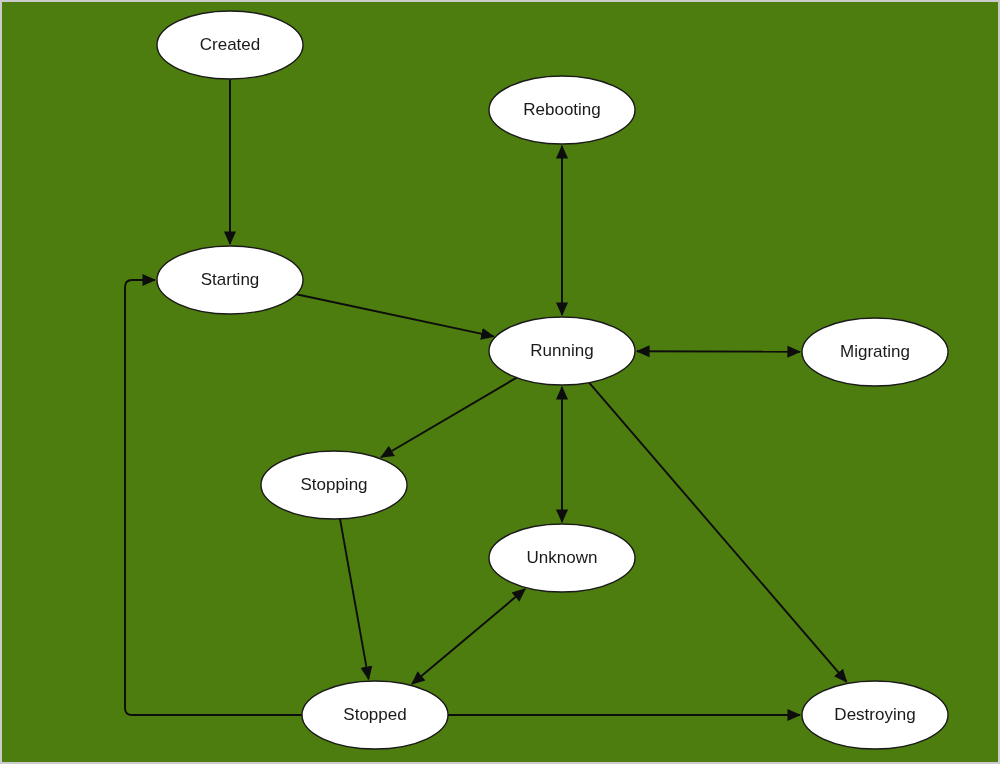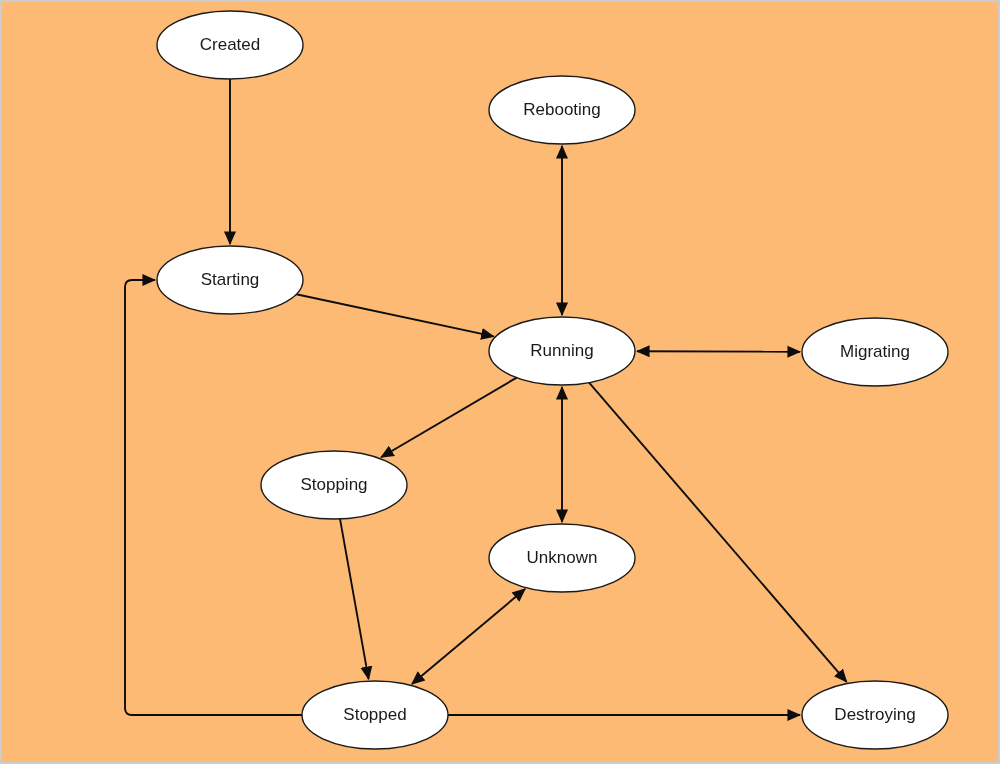--- a/index.html
+++ b/index.html
@@ -8,21 +8,21 @@
     padding: 0;
     background: #ffffff;
   }
   body {
     font-family: "Liberation Sans", sans-serif;
   }
   #canvas-wrap {
     position: relative;
     width: 1000px;
     height: 764px;
-    background: #fdba74;
+    background: #4d7c0f;
     box-sizing: border-box;
     overflow: hidden;
     text-decoration: underline;
   }
   #diagram-svg {
     display: block;
     width: 1000px;
     height: 764px;
   }
   .node-ellipse {

